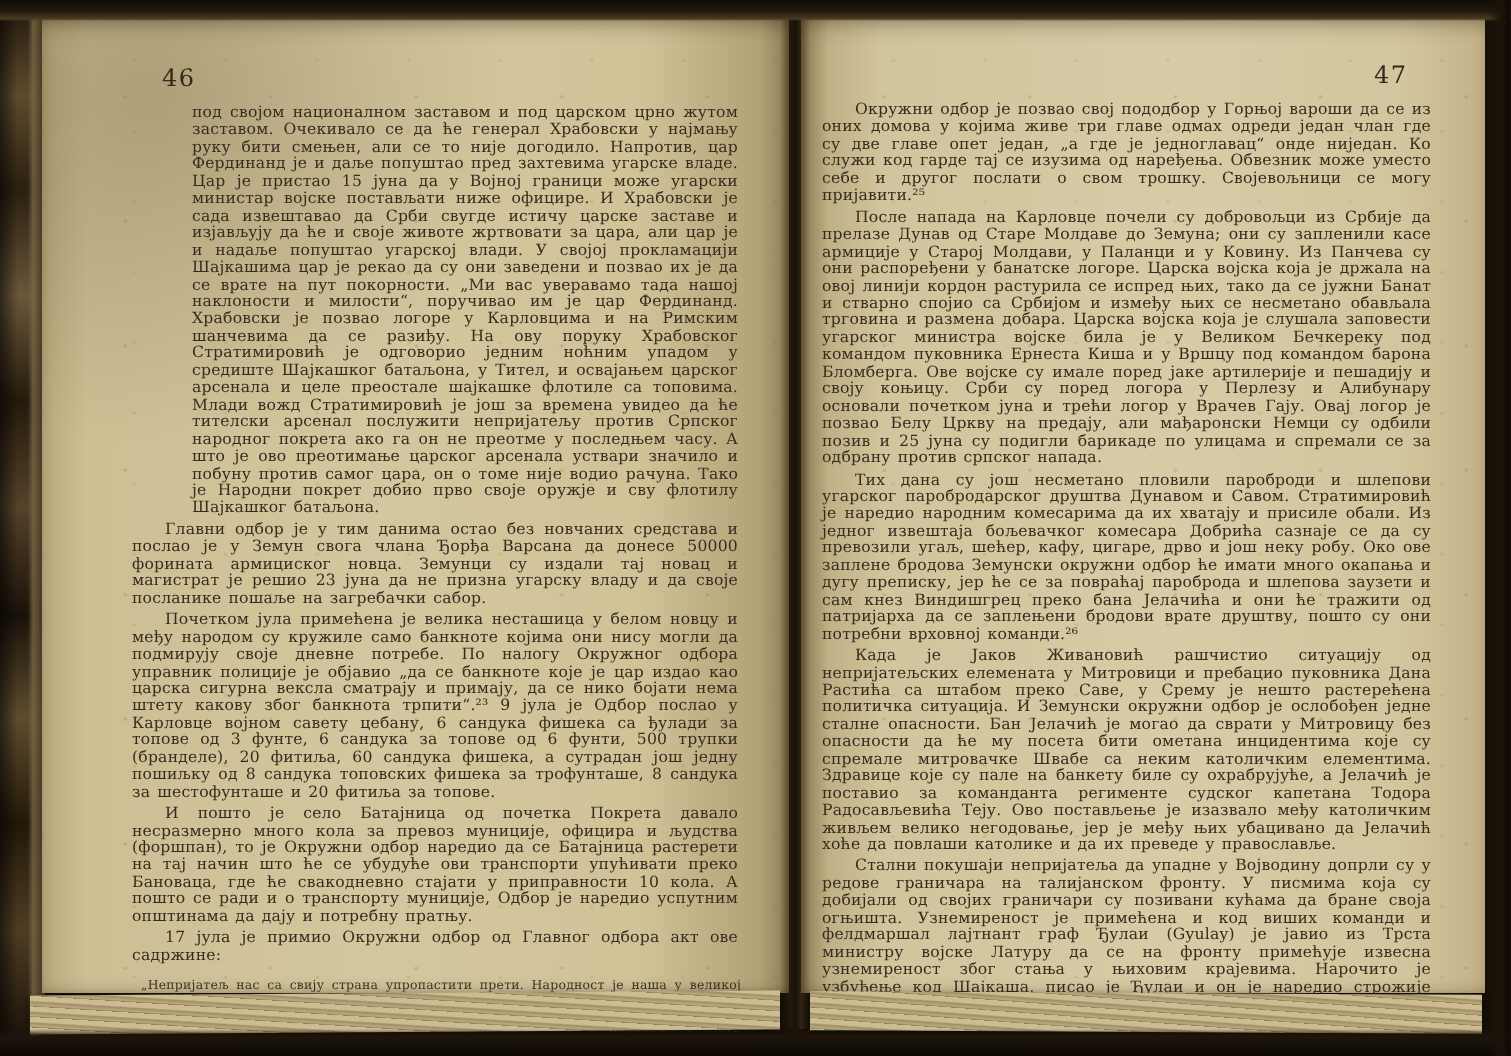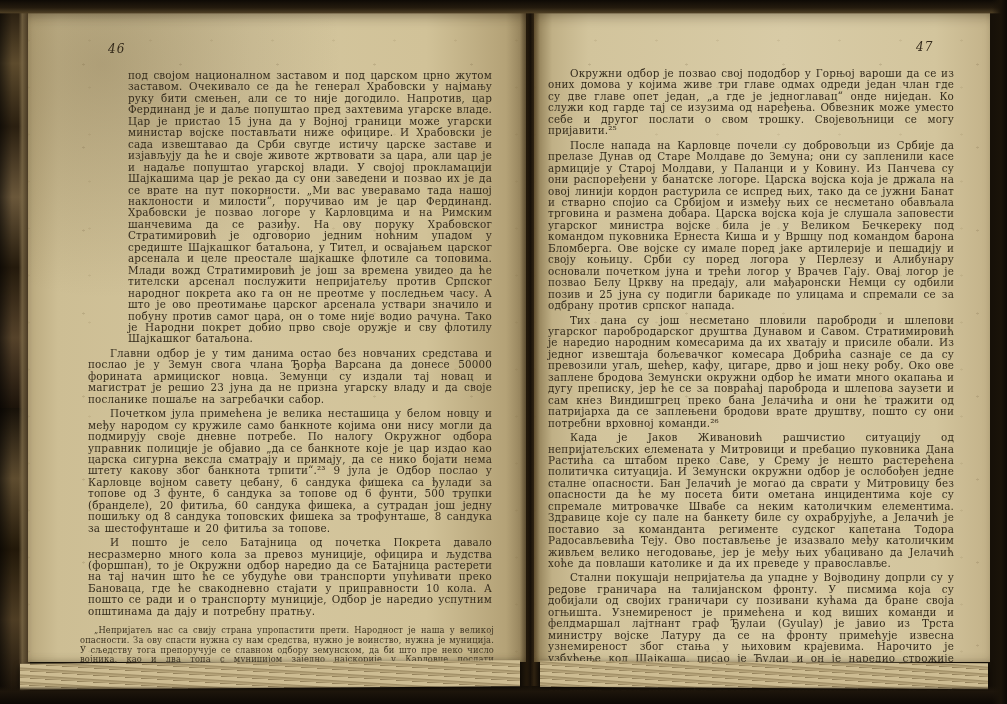--- a/index.html
+++ b/index.html
@@ -42,21 +42,21 @@
   
   .gutter{position:absolute;left:520px;top:10px;width:20px;height:676px;
     background:linear-gradient(90deg,rgba(40,28,12,0) 0%,rgba(45,32,14,.55) 35%,#171008 52%,rgba(70,52,26,.55) 70%,rgba(70,52,26,0) 100%);}
   
   .edge-stack{position:absolute;height:26px;top:662px;
     background:repeating-linear-gradient(184deg,#cdbc92 0px,#cdbc92 3px,#a08e66 4px,#baa87e 6px,#8f7d57 7px);
     box-shadow:0 3px 6px rgba(0,0,0,.6);}
   .edge-stack-left{left:20px;width:500px;transform:skewY(-0.4deg);}
   .edge-stack-right{left:540px;width:448px;transform:skewY(0.3deg);}
   
-  .pagenum{position:absolute;font-size:12px;color:#33291a;letter-spacing:1px;font-style:italic;}
+  .pagenum{position:absolute;font-size:16px;color:#33291a;letter-spacing:1px;}
   .pagenum-left{left:80px;top:30px;}
   .pagenum-right{left:382px;top:28px;}
   .text-col{position:absolute;color:#352c1d;
     font-size:10.4px;line-height:11.45px;text-align:justify;
     letter-spacing:.15px;word-spacing:1.2px;}
   .text-col-left{left:60px;top:58px;width:404px;}
   .text-col-right{left:14px;top:56px;width:406px;}
   .text-col p{margin:0 0 3px 0;text-indent:22px;}
   .text-col p.cont{text-indent:0;margin-left:40px;}
   .text-col p.quote{margin-top:9px;margin-left:-8px;margin-right:-2px;
@@ -69,20 +69,21 @@
 
   <div class="spine-edge"></div>
 
   <div class="page page-left">
     <div class="pagenum pagenum-left">46</div>
     <div class="text-col text-col-left">
       <p class="cont">под својом националном заставом и под царском црно жутом заставом. Очекивало се да ће генерал Храбовски у најмању руку бити смењен, али се то није догодило. Напротив, цар Фердинанд је и даље попуштао пред захтевима угарске владе. Цар је пристао 15 јуна да у Војној граници може угарски министар војске постављати ниже официре. И Храбовски је сада извештавао да Срби свугде истичу царске заставе и изјављују да ће и своје животе жртвовати за цара, али цар је и надаље попуштао угарској влади. У својој прокламацији Шајкашима цар је рекао да су они заведени и позвао их је да се врате на пут покорности. „Ми вас уверавамо тада нашој наклоности и милости“, поручивао им је цар Фердинанд. Храбовски је позвао логоре у Карловцима и на Римским шанчевима да се разиђу. На ову поруку Храбовског Стратимировић је одговорио једним ноћним упадом у средиште Шајкашког батаљона, у Тител, и освајањем царског арсенала и целе преостале шајкашке флотиле са топовима. Млади вожд Стратимировић је још за времена увидео да ће тителски арсенал послужити непријатељу против Српског народног покрета ако га он не преотме у последњем часу. А што је ово преотимање царског арсенала уствари значило и побуну против самог цара, он о томе није водио рачуна. Тако је Народни покрет добио прво своје оружје и сву флотилу Шајкашког батаљона.</p>
       <p>Главни одбор је у тим данима остао без новчаних средстава и послао је у Земун свога члана Ђорђа Варсана да донесе 50000 форината армициског новца. Земунци су издали тај новац и магистрат је решио 23 јуна да не призна угарску владу и да своје посланике пошаље на загребачки сабор.</p>
       <p>Почетком јула примећена је велика несташица у белом новцу и међу народом су кружиле само банкноте којима они нису могли да подмирују своје дневне потребе. По налогу Окружног одбора управник полиције је објавио „да се банкноте које је цар издао као царска сигурна вексла сматрају и примају, да се нико бојати нема штету какову због банкнота трпити“.²³ 9 јула је Одбор послао у Карловце војном савету цебану, 6 сандука фишека са ђулади за топове од 3 фунте, 6 сандука за топове од 6 фунти, 500 трупки (бранделе), 20 фитиља, 60 сандука фишека, а сутрадан још једну пошиљку од 8 сандука топовских фишека за трофунташе, 8 сандука за шестофунташе и 20 фитиља за топове.</p>
       <p>И пошто је село Батајница од почетка Покрета давало несразмерно много кола за превоз муниције, официра и људства (форшпан), то је Окружни одбор наредио да се Батајница растерети на тај начин што ће се убудуће ови транспорти упућивати преко Бановаца, где ће свакодневно стајати у приправности 10 кола. А пошто се ради и о транспорту муниције, Одбор је наредио успутним општинама да дају и потребну пратњу.</p>
+      <p>17 јула је примио Окружни одбор од Главног одбора акт ове садржине:</p>
       <p class="quote">„Непријатељ нас са свију страна упропастити прети. Народност је наша у великој опасности. За ову спасти нужна су нам средства, нужно је воинство, нужна је муниција. У сљедству тога препоручује се славном одбору земунском, да би што пре неко число војника, као и два топа с муницијом заједно најскорије у Карловце послати непропустило, како би народност нашу, како би православну веру од нападања непријатељског спасти могли.“²⁴</p>
     </div>
   </div>
 
   <div class="page page-right">
     <div class="pagenum pagenum-right">47</div>
     <div class="text-col text-col-right">
       <p>Окружни одбор је позвао свој пододбор у Горњој вароши да се из оних домова у којима живе три главе одмах одреди један члан где су две главе опет један, „а где је једноглавац“ онде ниједан. Ко служи код гарде тај се изузима од наређења. Обвезник може уместо себе и другог послати о свом трошку. Својевољници се могу пријавити.²⁵</p>
       <p>После напада на Карловце почели су добровољци из Србије да прелазе Дунав од Старе Молдаве до Земуна; они су запленили касе армиције у Старој Молдави, у Паланци и у Ковину. Из Панчева су они распоређени у банатске логоре. Царска војска која је држала на овој линији кордон растурила се испред њих, тако да се јужни Банат и стварно спојио са Србијом и између њих се несметано обављала трговина и размена добара. Царска војска која је слушала заповести угарског министра војске била је у Великом Бечкереку под командом пуковника Ернеста Киша и у Вршцу под командом барона Бломберга. Ове војске су имале поред јаке артилерије и пешадију и своју коњицу. Срби су поред логора у Перлезу и Алибунару основали почетком јуна и трећи логор у Врачев Гају. Овај логор је позвао Белу Цркву на предају, али мађаронски Немци су одбили позив и 25 јуна су подигли барикаде по улицама и спремали се за одбрану против српског напада.</p>
       <p>Тих дана су још несметано пловили пароброди и шлепови угарског паробродарског друштва Дунавом и Савом. Стратимировић је наредио народним комесарима да их хватају и присиле обали. Из једног извештаја бољевачког комесара Добрића сазнаје се да су превозили угаљ, шећер, кафу, цигаре, дрво и још неку робу. Око ове заплене бродова Земунски окружни одбор ће имати много окапања и дугу преписку, јер ће се за повраћај пароброда и шлепова заузети и сам кнез Виндишгрец преко бана Јелачића и они ће тражити од патријарха да се заплењени бродови врате друштву, пошто су они потребни врховној команди.²⁶</p>

